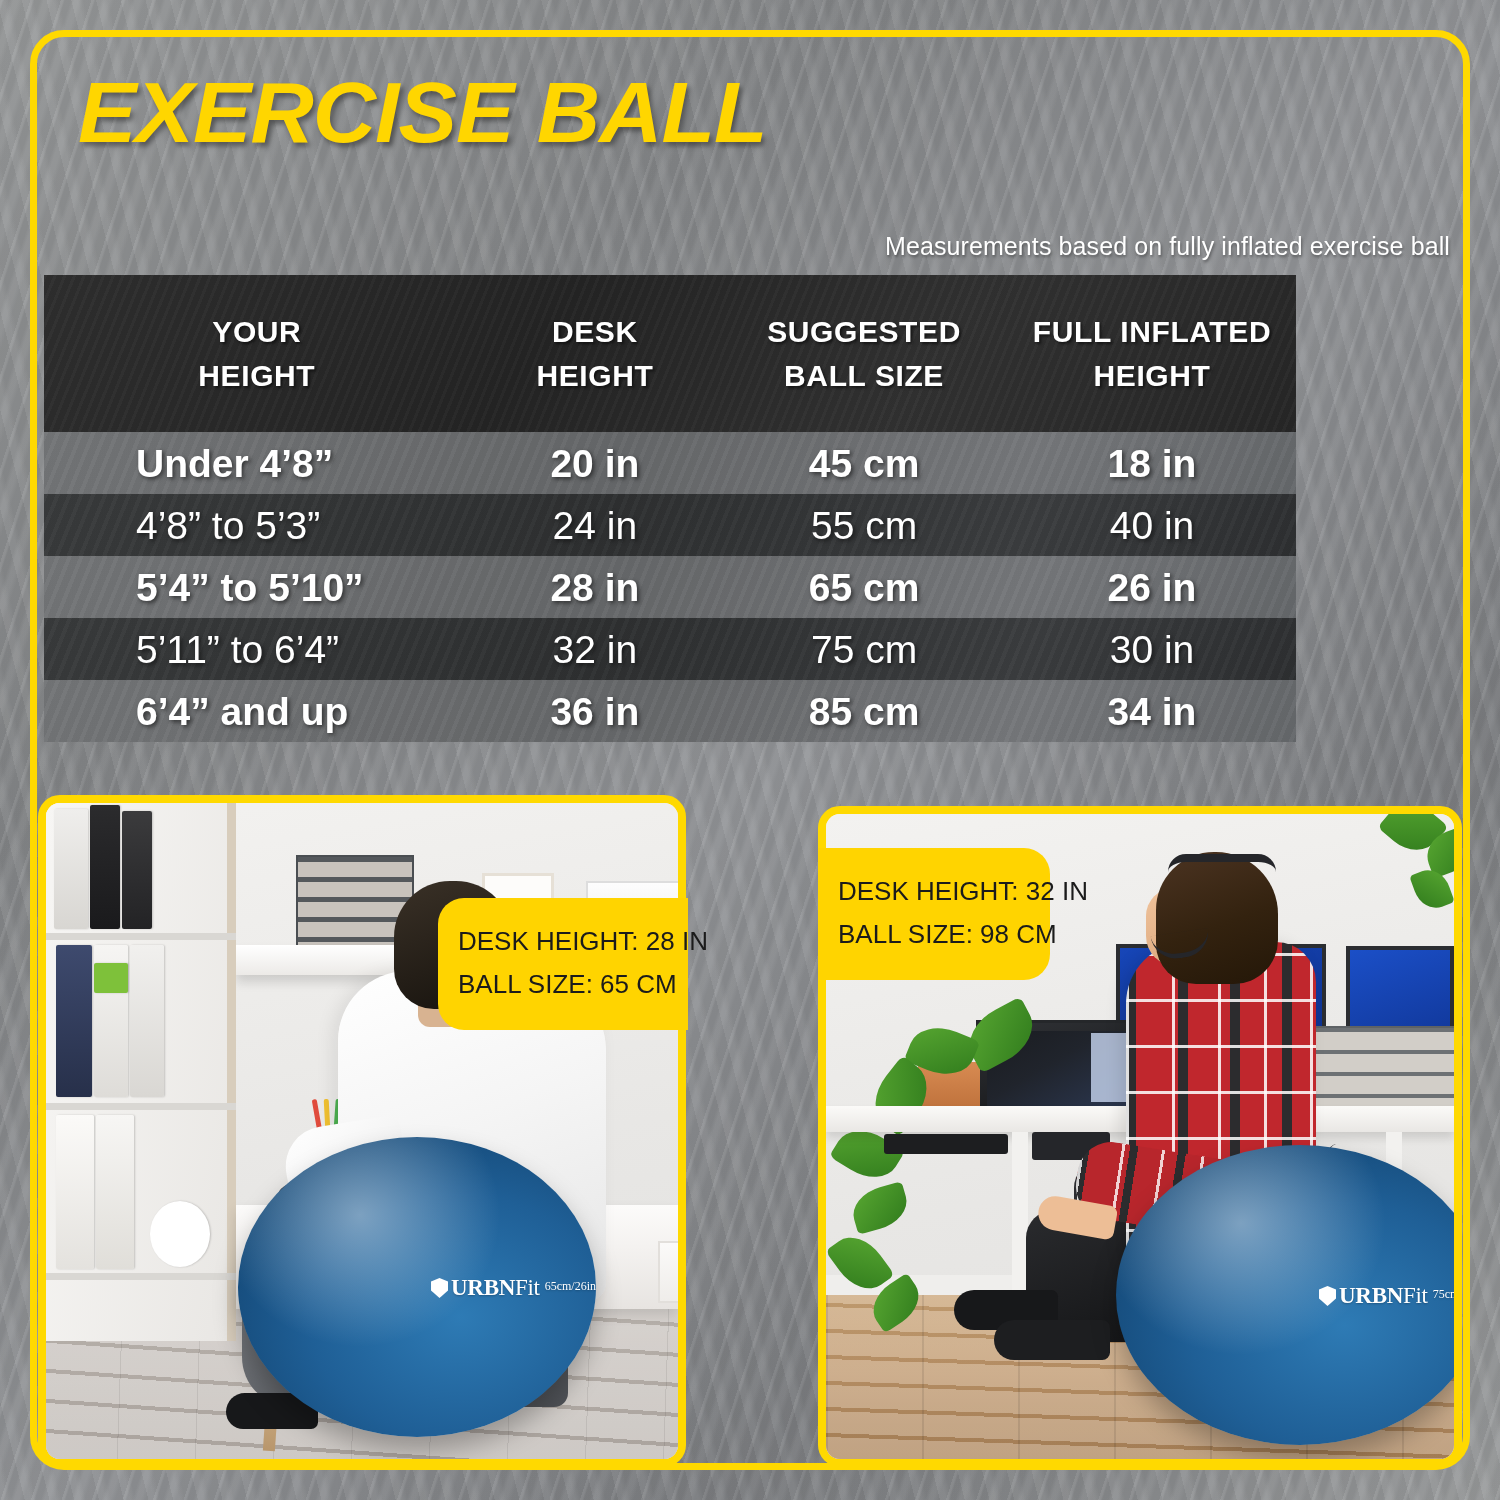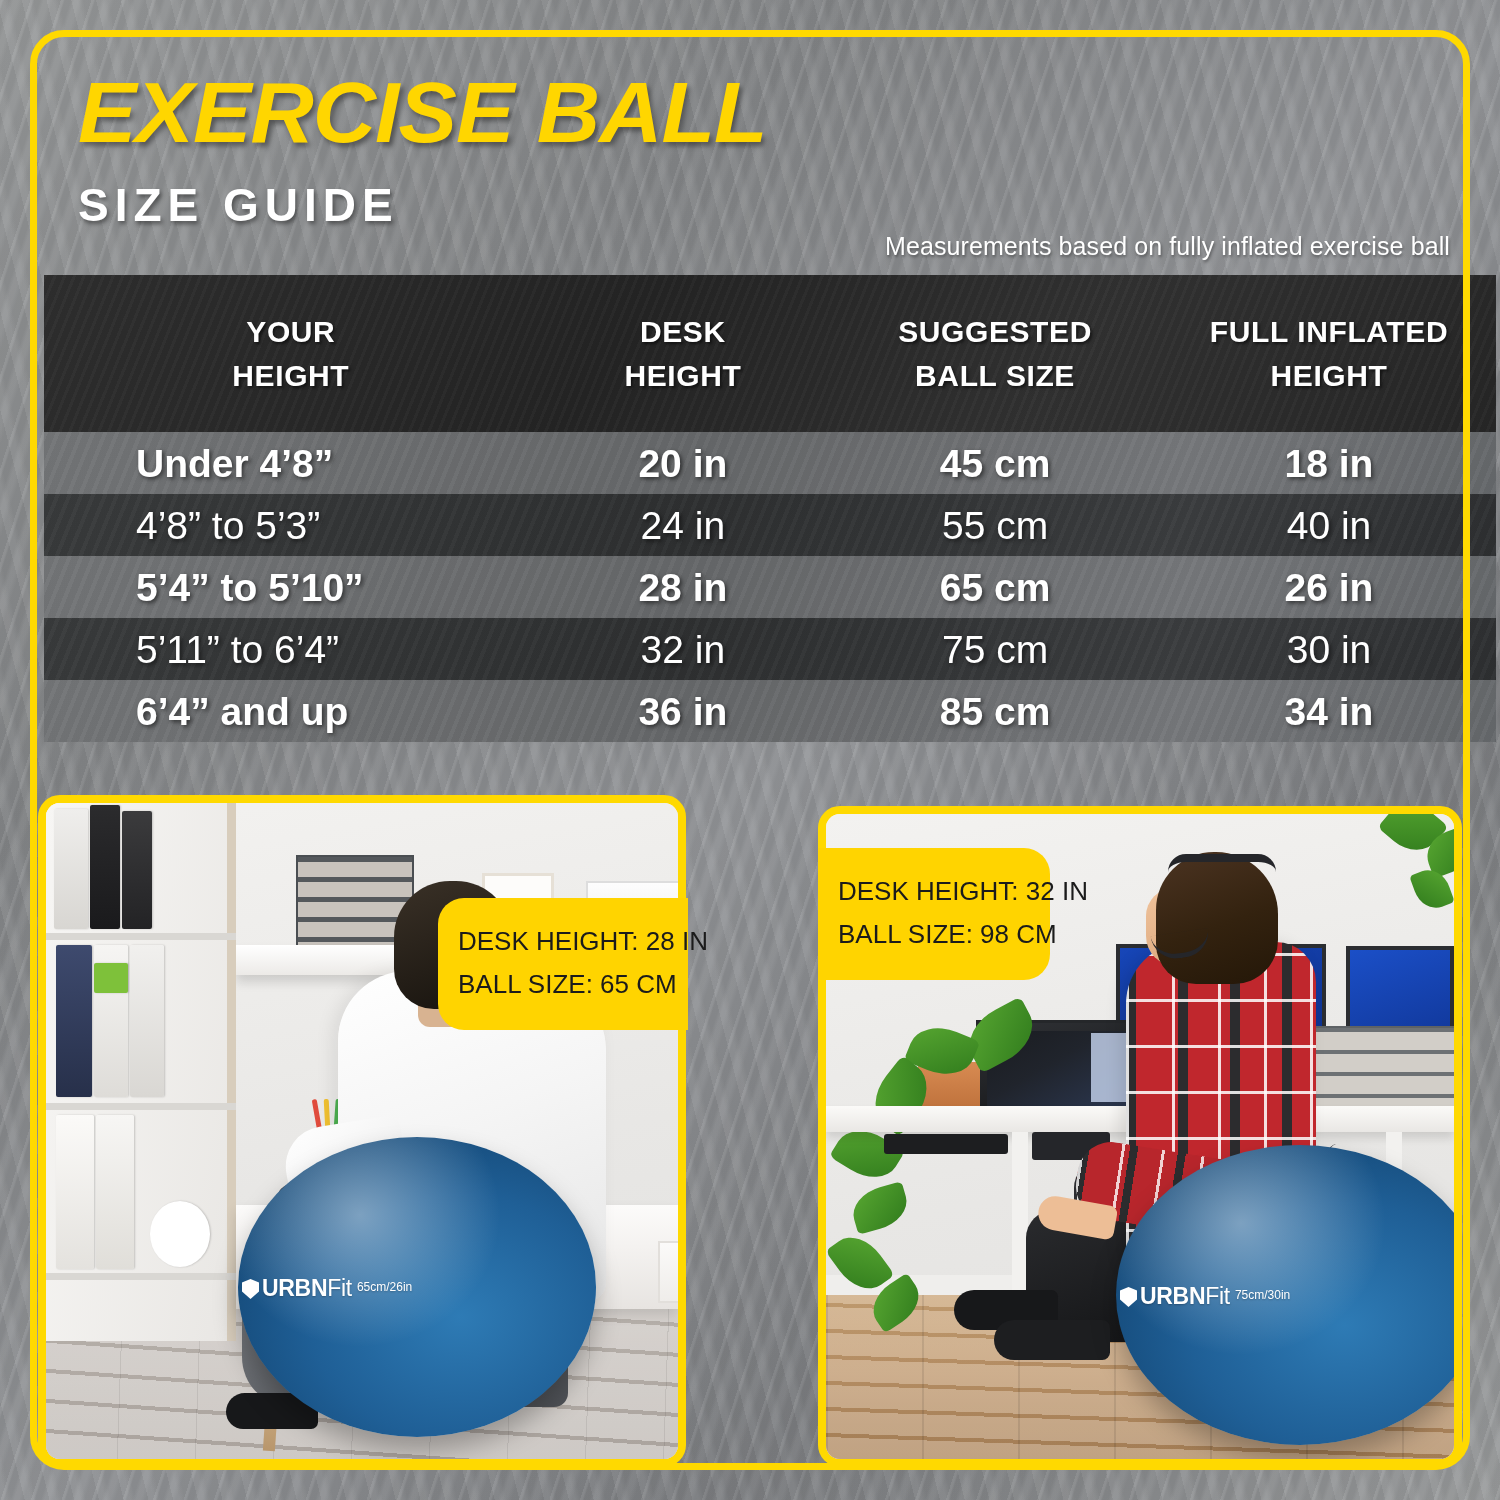--- a/index.html
+++ b/index.html
@@ -45,21 +45,21 @@
     text-shadow:2px 3px 4px rgba(0,0,0,.42);
   }
   .note{
     position:absolute; right:50px; top:232px; z-index:5;
     font-size:25px; color:#ffffff; letter-spacing:.1px;
     text-shadow:1px 2px 3px rgba(0,0,0,.4);
   }
 
   
   .table{
-    position:absolute; left:44px; top:275px; width:1452px;
+    position:absolute; left:44px; top:275px; width:1252px;
     z-index:4;
     border-collapse:collapse;
   }
   .thead-row{
     height:157px;
     background:
       repeating-linear-gradient(112deg, rgba(255,255,255,.022) 0 3px, rgba(0,0,0,.03) 3px 9px),
       linear-gradient(125deg,#2e2e2e 0%,#242424 40%,#313131 70%,#262626 100%);
   }
   .thead-row th{
@@ -205,25 +205,26 @@
   .ball{
     position:absolute; border-radius:50%;
     background:
       radial-gradient(ellipse at 34% 26%, rgba(255,255,255,.42) 0%, rgba(255,255,255,0) 42%),
       radial-gradient(ellipse at 62% 60%, #2e7bb5 0%, #1f5f96 48%, #154a79 78%, #103c63 100%);
     box-shadow:0 14px 26px rgba(0,0,0,.28);
   }
   .l-ball{ left:192px; bottom:22px; width:358px; height:300px; }
   .r-ball{ left:290px; bottom:14px; width:368px; height:300px; }
   .ball-logo{
-    position:absolute; left:4px; right:0; top:46%;
-    text-align:left; color:#ffffff;
+    position:absolute; left:12px; right:0; top:46%;
+    text-align:right; color:#ffffff;
     font-size:23px; font-weight:bold; letter-spacing:-.3px;
     white-space:nowrap;
     text-shadow:0 1px 2px rgba(0,0,0,.25);
+    font-family:Liberation Serif, serif;
   }
   .ball-logo .fit{ font-weight:normal; }
   .ball-shield{
     display:inline-block; width:17px; height:20px; margin-right:3px; vertical-align:-3px;
     background:#ffffff;
     clip-path:polygon(50% 0,100% 18%,100% 62%,50% 100%,0 62%,0 18%);
   }
   .ball-size{ font-size:12px; font-weight:normal; margin-left:5px; vertical-align:5px; letter-spacing:0; }
 
   
@@ -337,21 +338,20 @@
   }
   .callout div{ white-space:nowrap; }
 </style>
 </head>
 <body>
 
 <div class="bg-texture"></div>
 
 <div class="heading">
   <div class="title">EXERCISE BALL</div>
-  <div class="subtitle">SIZE GUIDE</div>
 </div>
 
 <div class="note">Measurements based on fully inflated exercise ball</div>
 
 <table class="table">
   <colgroup>
     <col class="col-h">
       <col class="col-d">
       <col class="col-b">
       <col class="col-f">

